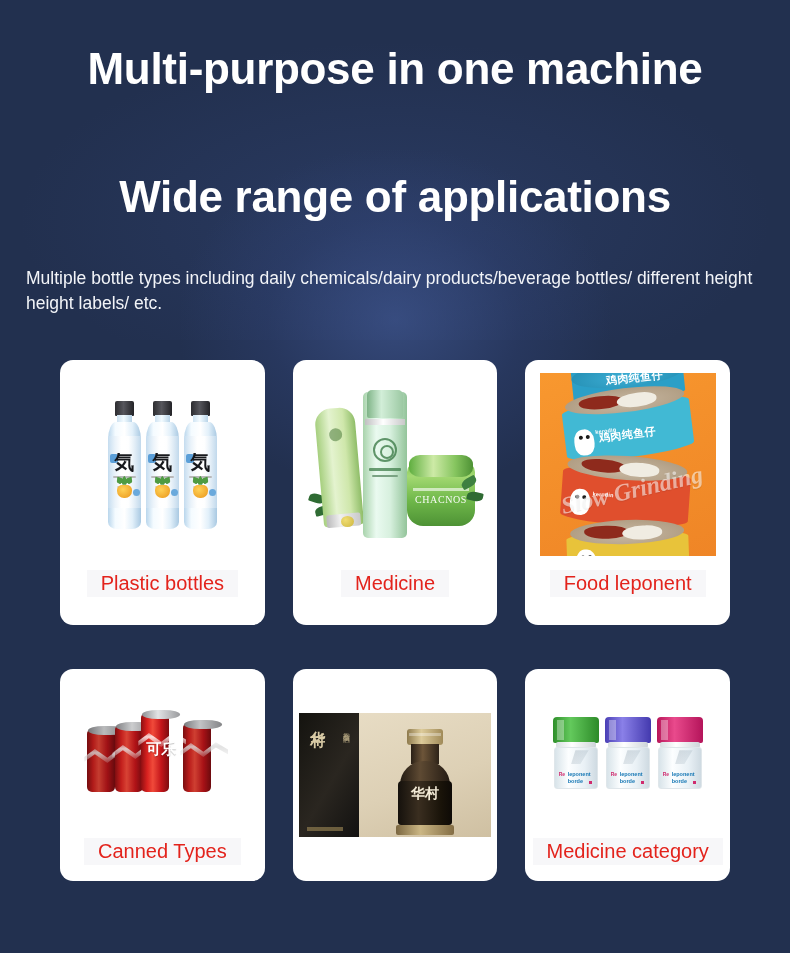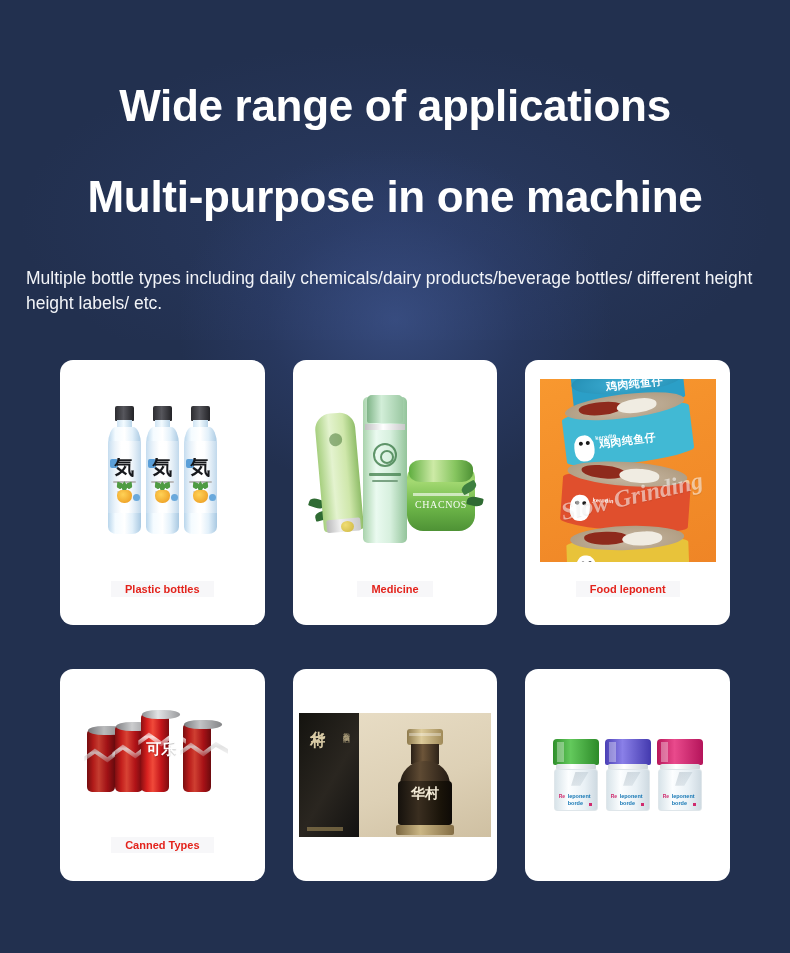--- a/index.html
+++ b/index.html
@@ -68,28 +68,28 @@
     flex:1 1 auto;
     width:100%;
     display:flex;
     align-items:center;
     justify-content:center;
     position:relative;
     overflow:hidden;
   }
   .card-label {
     color:#e3231c;
-    font-size:11px;
-    font-weight:bold;
+    font-size:20px;
+    font-weight:normal;
     text-align:center;
     width:100%;
     white-space:nowrap;
   }
   .row1 .card-label { padding-bottom:28px; }
-  .row2 .card-label { padding-bottom:28px; }
+  .row2 .card-label { padding-bottom:16px; }
   .label-shade {
     display:inline-block;
     background:rgba(246,246,248,.9);
     padding:2px 14px;
   }
 
   
   .bottles { display:flex; gap:5px; align-items:flex-end; }
   .pbottle { width:33px; height:128px; position:relative; }
   .pb-cap {
@@ -445,22 +445,22 @@
   }
 </style>
 </head>
 <body>
 
 <div class="bg-glow2"></div>
 <div class="bg-glow"></div>
 
 <div class="wrap">
 
+  <h1 class="headline h1-b">Multi-purpose in one machine</h1>
   <h1 class="headline h1-a">Wide range of applications</h1>
-  <h1 class="headline h1-b">Multi-purpose in one machine</h1>
 
   <p class="subtitle">Multiple bottle types including daily chemicals/dairy products/beverage bottles/ different height height labels/ etc.</p>
 
   <div class="grid row1">
 
     <div class="card">
       <div class="card-media">
         <div class="bottles">
           <div class="pbottle">
             <div class="pb-cap"></div>
@@ -686,16 +686,19 @@
             <span class="body">
               <span class="spray"></span>
               <span class="lab1">Re</span>
               <span class="lab2">leponent</span>
               <span class="lab3">borde</span>
               <span class="dot"></span>
             </span>
           </div>
         </div>
       </div>
+      <div class="card-label">
+        <span class="label-shade">Medicine category</span>
+      </div>
     </div>
 
   </div>
 </div>
 
 </body></html>

